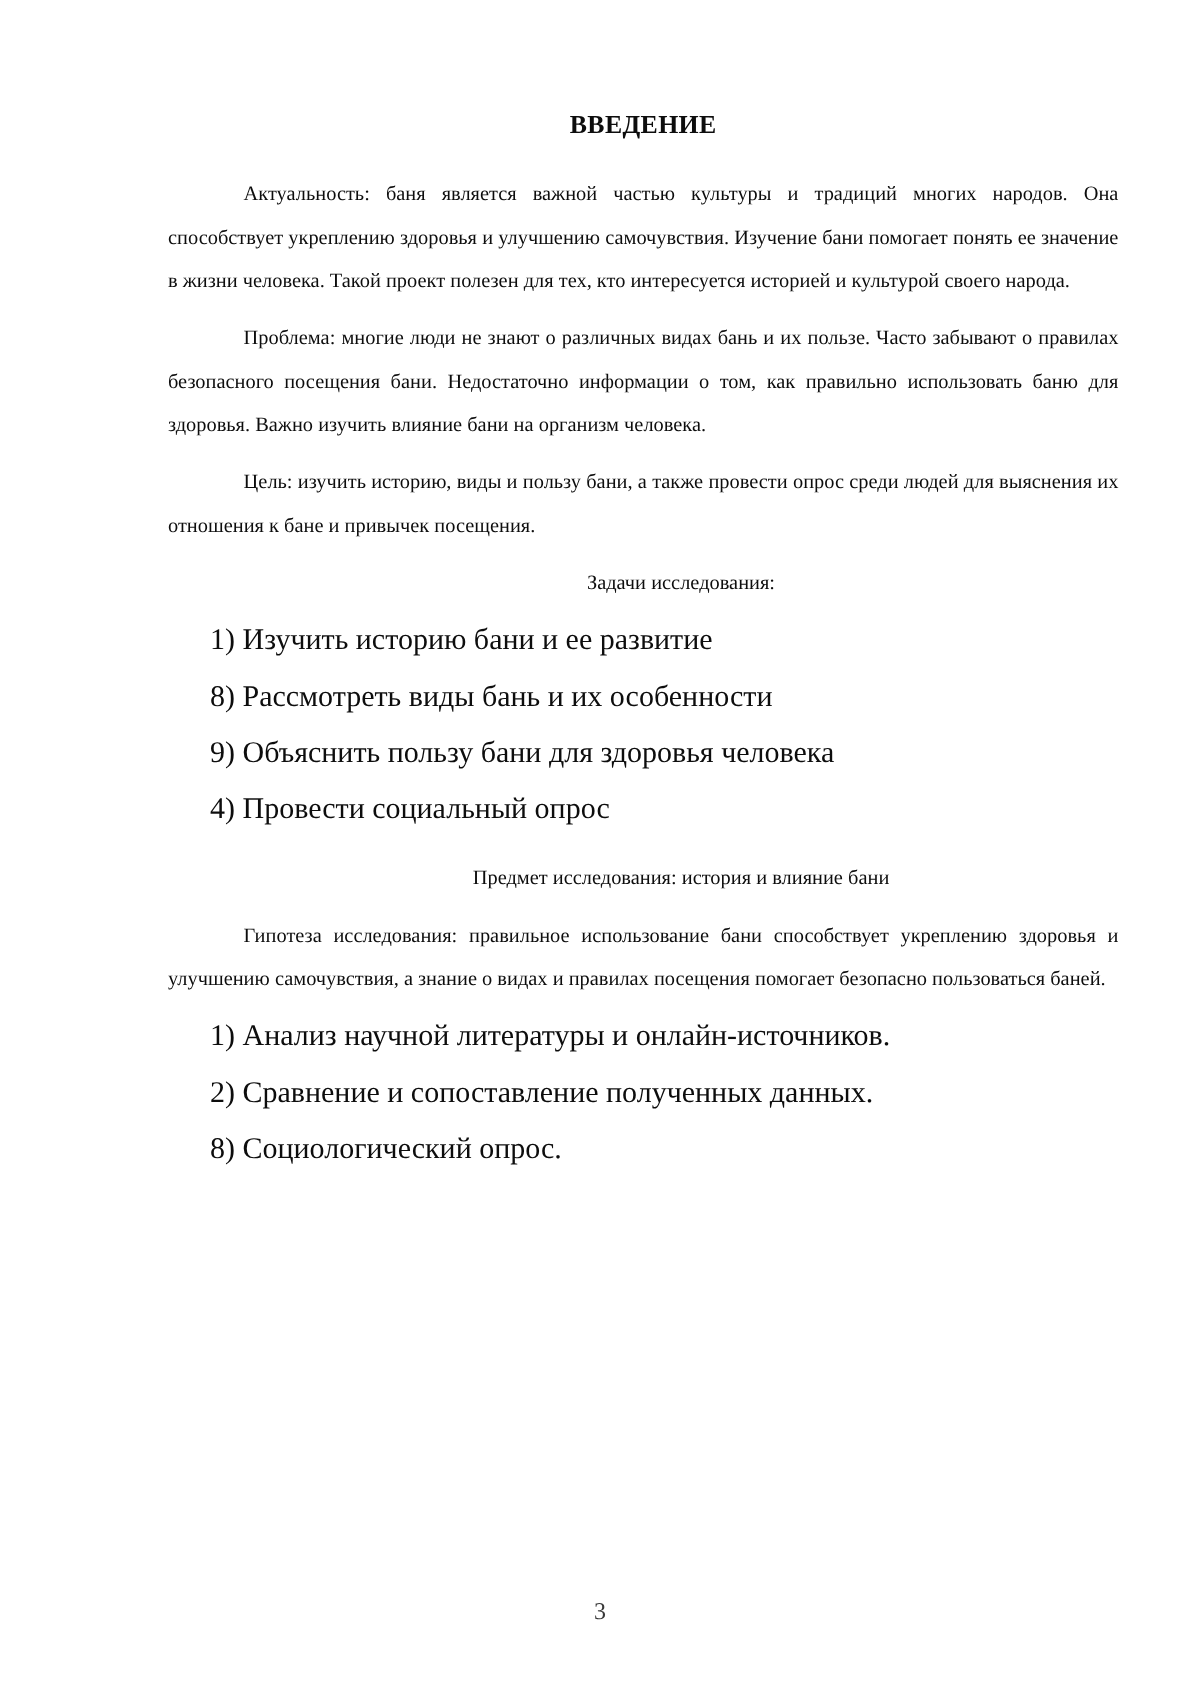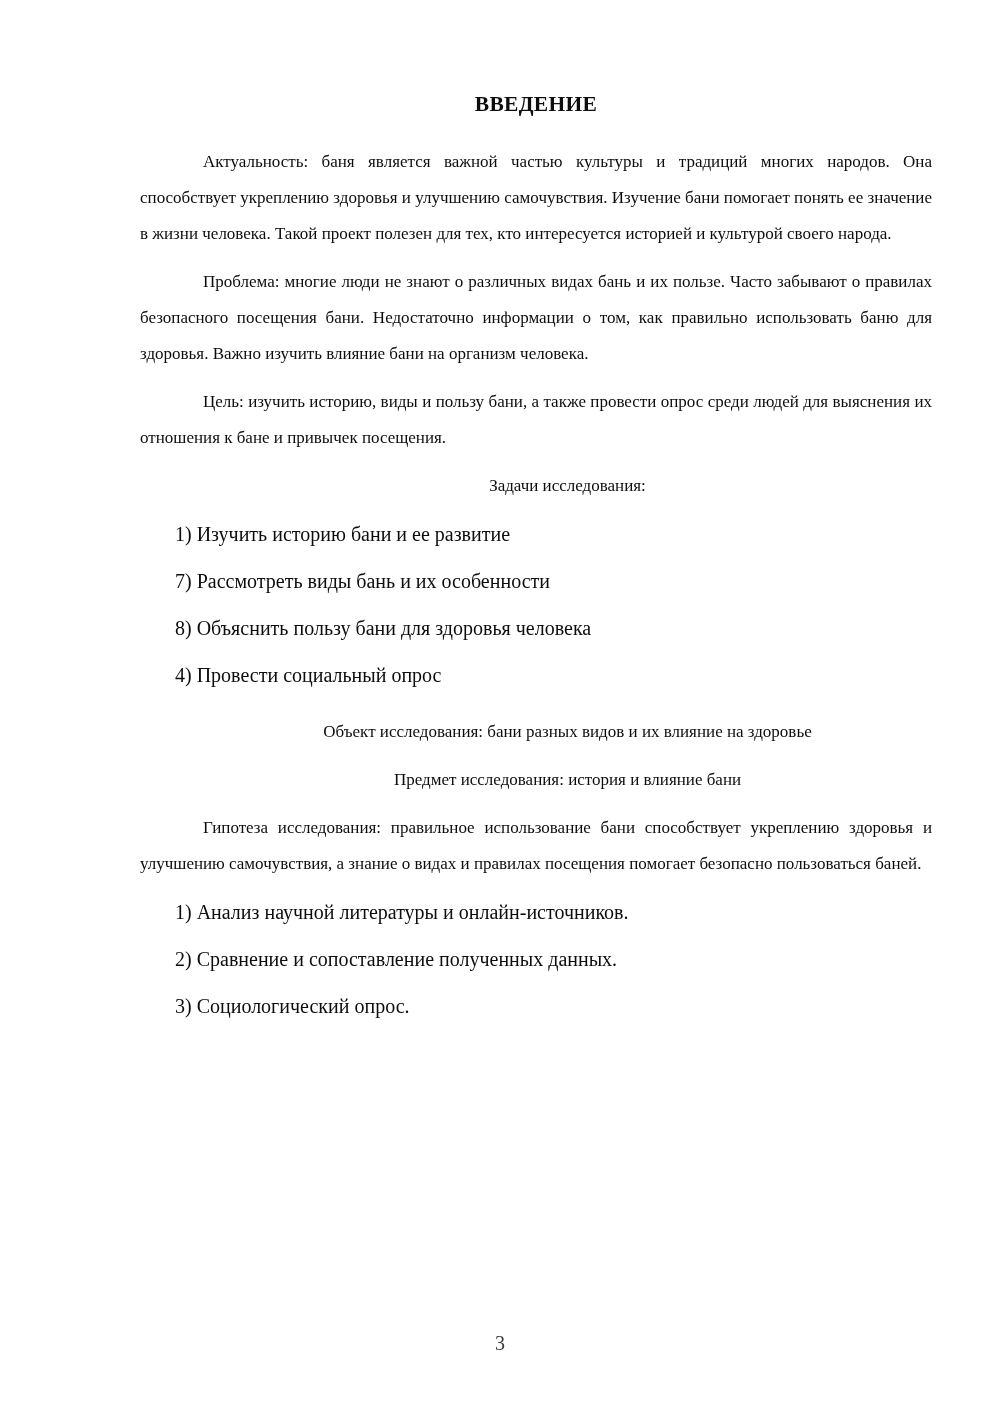--- a/index.html
+++ b/index.html
@@ -45,21 +45,21 @@
     hyphens: none;
   }
   .para:last-child { margin-bottom: 0; }
 
   
   .para.single {
     text-align: center;
   }
 
   .list-item {
-    font-size: 20px;
+    font-size: 25px;
     line-height: 36px;
     text-align: left;
     text-indent: 0;
     padding-left: 35px;
     margin: 0 0 11px 0;
   }
 
   .spacer-sm { height: 10px; }
 
   .page-number {
@@ -85,34 +85,33 @@
 
     <p class="para">Актуальность: баня является важной частью культуры и традиций многих народов. Она способствует укреплению здоровья и улучшению самочувствия. Изучение бани помогает понять ее значение в жизни человека. Такой проект полезен для тех, кто интересуется историей и культурой своего народа.</p>
 
     <p class="para">Проблема: многие люди не знают о различных видах бань и их пользе. Часто забывают о правилах безопасного посещения бани. Недостаточно информации о том, как правильно использовать баню для здоровья. Важно изучить влияние бани на организм человека.</p>
 
     <p class="para">Цель: изучить историю, виды и пользу бани, а также провести опрос среди людей для выяснения их отношения к бане и привычек посещения.</p>
 
     <p class="para single">Задачи исследования:</p>
 
     <p class="list-item">1) Изучить историю бани и ее развитие</p>
-    <p class="list-item">7) Рассмотреть виды бань и их особенности</p>
-    <p class="list-item">8) Объяснить пользу бани для здоровья человека</p>
+    <p class="list-item">8) Рассмотреть виды бань и их особенности</p>
+    <p class="list-item">9) Объяснить пользу бани для здоровья человека</p>
     <p class="list-item">4) Провести социальный опрос</p>
 
     <div class="spacer-sm"></div>
 
-    <p class="para single">Объект исследования: бани разных видов и их влияние на здоровье</p>
 
     <p class="para single">Предмет исследования: история и влияние бани</p>
 
     <p class="para">Гипотеза исследования: правильное использование бани способствует укреплению здоровья и улучшению самочувствия, а знание о видах и правилах посещения помогает безопасно пользоваться баней.</p>
 
 
     <p class="list-item">1) Анализ научной литературы и онлайн-источников.</p>
     <p class="list-item">2) Сравнение и сопоставление полученных данных.</p>
-    <p class="list-item">3) Социологический опрос.</p>
+    <p class="list-item">8) Социологический опрос.</p>
 
   </div>
 
   <div class="page-number">3</div>
 
 </div>
 
 </body></html>

